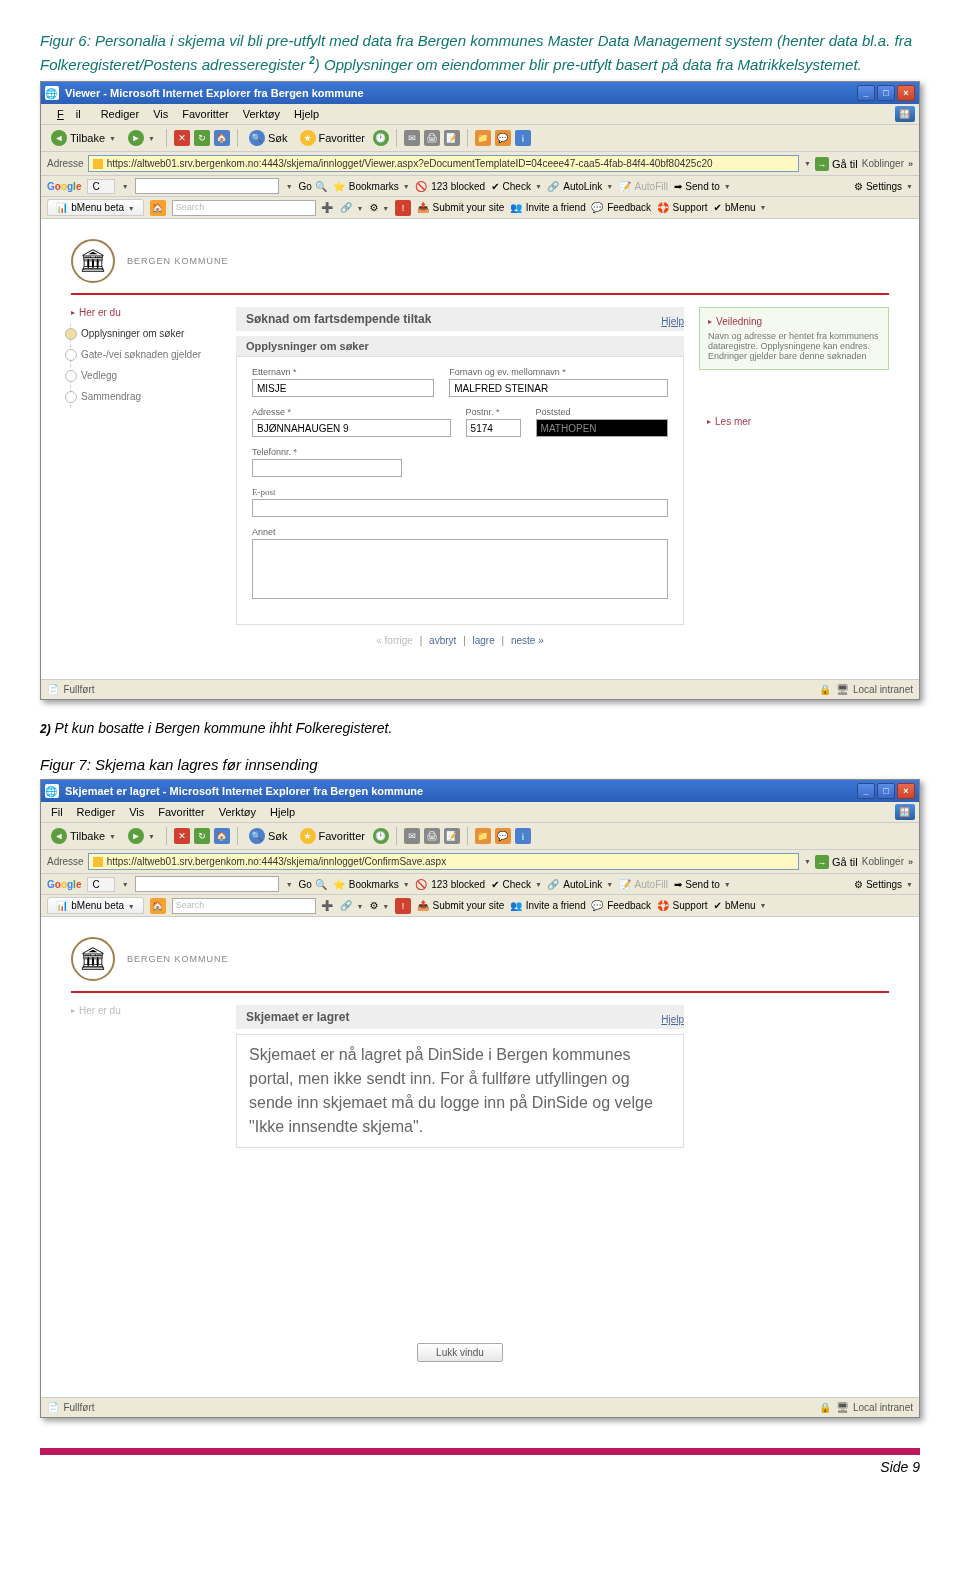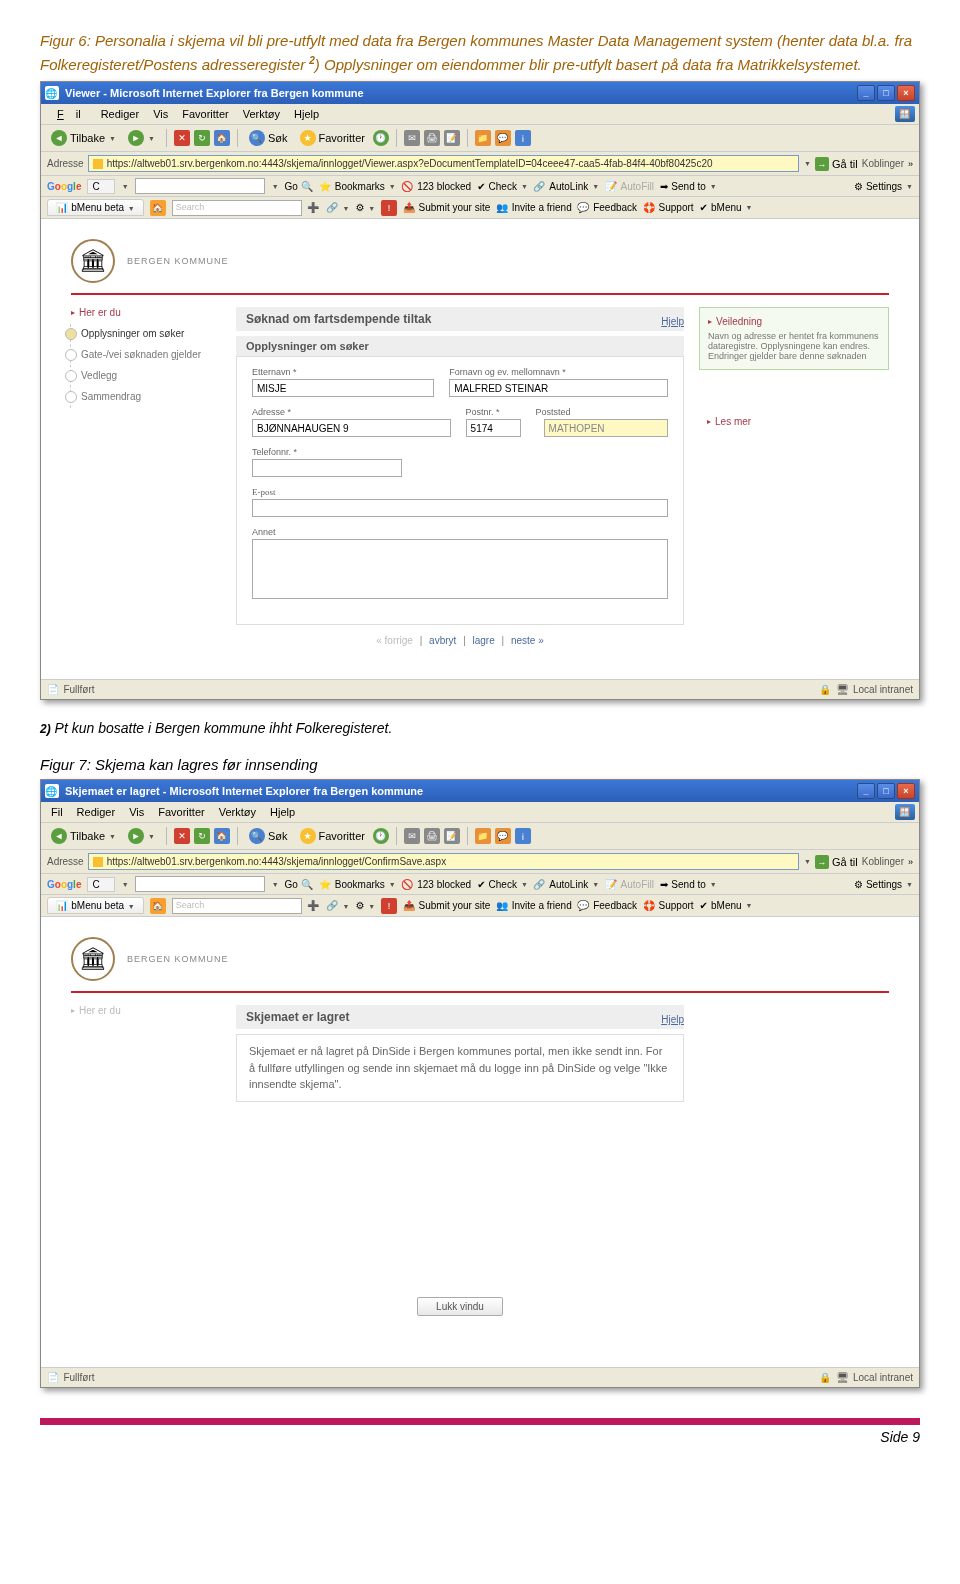--- a/index.html
+++ b/index.html
@@ -1,18 +1,18 @@
 <!DOCTYPE html>
 <html><head>
   <meta charset="utf-8">
   <style>
     * { margin: 0; padding: 0; box-sizing: border-box; }
     body { font-family: Arial, Helvetica, sans-serif; font-size: 13px; background: #fff; color: #000; padding: 20px 40px; }
     
-    .caption { font-style: italic; font-size: 15px; color: #a16207; margin: 10px 0 5px 0; line-height: 1.5; }
+    .caption { font-style: italic; font-size: 15px; color: #0f766e; margin: 10px 0 5px 0; line-height: 1.5; }
     .caption .sup { font-style: italic; vertical-align: super; font-size: 10px; font-weight: bold; }
     
     .screenshot-frame { border: 1px solid #888; background: #ece9d8; box-shadow: 3px 3px 6px rgba(0,0,0,0.4); margin-bottom: 20px; position: relative; }
     
     .titlebar { background: linear-gradient(#3b77d6, #2b5fb8); height: 22px; display: flex; align-items: center; padding: 0 4px; }
     .titlebar-icon { width: 14px; height: 14px; background: #fff; border-radius: 2px; margin-right: 6px; display: inline-flex; align-items: center; justify-content: center; font-size: 10px; }
     .titlebar-text { color: #fff; font-size: 11px; font-weight: bold; flex: 1; }
     .win-btns { display: flex; gap: 2px; }
     .win-btn { width: 18px; height: 16px; background: linear-gradient(#5a8de8,#3a6ac8); border: 1px solid #2a4a88; border-radius: 2px; display: flex; align-items: center; justify-content: center; color: #fff; font-size: 9px; font-weight: bold; }
     .win-btn.close { background: linear-gradient(#e86a4a,#c8442a); border-color: #a03020; }
@@ -40,21 +40,21 @@
     .addr-label { color: #555; font-size: 10px; }
     .addr-input { flex: 1; background: #fef9c3; border: 1px solid #7a9bc4; padding: 2px 4px; font-size: 10px; color: #333; display: flex; align-items: center; gap: 4px; }
     .lock-icon { width: 10px; height: 10px; background: #f8c030; display: inline-block; }
     .go-btn { display: flex; align-items: center; gap: 3px; }
     .go-ico { width: 14px; height: 14px; background: #5a9e3e; border-radius: 2px; display: inline-flex; align-items:center; justify-content:center; color:#fff; font-size:9px; }
     
     .google-bar { background: #ece9d8; padding: 2px 6px; border-bottom: 1px solid #ccc; display: flex; align-items: center; gap: 6px; font-size: 10px; }
     .google-logo { font-weight: bold; color: #4285f4; }
     .google-logo .r { color:#ea4335; } .google-logo .y { color:#fbbc05; } .google-logo .g { color:#34a853; }
     .g-dd { background: #f4f4f4; border: 1px solid #ccc; padding: 1px 14px 1px 4px; }
-    .g-input { background:#fff; border:1px solid #aaa; width: 130px; height: 16px; }
+    .g-input { background:#fff; border:1px solid #aaa; width: 144px; height: 16px; }
     .g-item { display: flex; align-items: center; gap: 3px; }
     
     .bmenu-bar { background: #ece9d8; padding: 2px 6px; border-bottom: 1px solid #ccc; display: flex; align-items: center; gap: 6px; font-size: 10px; }
     .bmenu-tab { background: linear-gradient(#fff,#eee); border: 1px solid #ccc; border-radius: 3px 3px 0 0; padding: 2px 8px; }
     
     .content-area { background: #fff; min-height: 420px; position: relative; }
     
     .bergen-header { padding: 20px 30px 10px 30px; display: flex; align-items: center; gap: 12px; }
     .bergen-logo { width: 44px; height: 44px; border: 2px solid #a08050; border-radius: 50%; background: #fff; display: flex; align-items: center; justify-content: center; font-size: 22px; }
     .bergen-text { font-size: 9px; color: #888; letter-spacing: 1px; }
@@ -71,34 +71,34 @@
     .nav-header::before { content:'▸'; font-size:8px; }
     
     .center-form { flex: 1; padding: 0 15px; }
     .form-title { background: #eee; padding: 5px 10px; font-size: 12px; font-weight: bold; color: #555; margin-bottom: 2px; }
     .sub-title { background: #eee; padding: 4px 10px; font-size: 11px; font-weight: bold; color: #555; }
     .form-body { border: 1px solid #ddd; padding: 10px 15px 15px 15px; }
     .field-row { display: flex; gap: 15px; margin-bottom: 10px; align-items:flex-end;justify-content:space-between; }
     .field { display: flex; flex-direction: column; }
     .field-label { font-size: 9px; color: #666; margin-bottom: 2px; }
     .field-input { border: 1px solid #aaa; background: #fff; padding: 2px 4px; font-size: 10px; height: 18px; line-height: 14px; }
-    .field-input.ro { background: #fef9c3; color: #888; margin-left: 8px; }
+    .field-input.ro { background: #000000; color: #888; }
     .hjelp-link { font-size: 10px; color: #4a6a9a; text-decoration: underline; text-align: right; padding: 5px 0; }
     
     .right-info { width: 190px; border: 1px solid #b8d8a8; background: #f4faf0; padding: 8px; font-size: 9px; color: #777; }
     .right-info-header { color: #a8384a; font-size: 10px; margin-bottom: 4px; display:flex; align-items:center; gap:4px; }
     .right-info-header::before { content:'▸'; font-size:8px; }
     .les-mer { color: #a8384a; font-size: 10px; margin-top: 40px; display:flex; align-items:center; gap:4px; }
     .les-mer::before { content:'▸'; font-size:8px; }
     
     .form-footer-btns { text-align: center; padding: 10px 0; font-size: 10px; color: #888; }
     .form-footer-btns span { margin: 0 2px; }
     .footer-link { color: #4a6a9a; }
     
-    .msg-box { border: 1px solid #ddd; padding: 8px 12px; font-size: 11px; color: #666; line-height: 1.5; }
+    .msg-box { border: 1px solid #ddd; padding: 8px 12px; font-size: 16px; color: #666; line-height: 1.5; }
     
     .statusbar { background: #ece9d8; border-top: 1px solid #ccc; padding: 2px 6px; display: flex; align-items: center; font-size: 10px; color: #555; height: 20px; }
     .status-left { flex: 1; display:flex; align-items:center; gap:4px;}
     .status-right { display: flex; align-items: center; gap: 4px; }
     
     .footnote { font-style: italic; font-size: 14px; margin: 8px 0 20px 0; }
     .footnote .sup { font-weight: bold; font-style: italic; vertical-align: baseline; font-size: 12px; }
     
     .figure7-caption { font-style: italic; font-size: 15px; margin: 10px 0 6px 0; }
     

